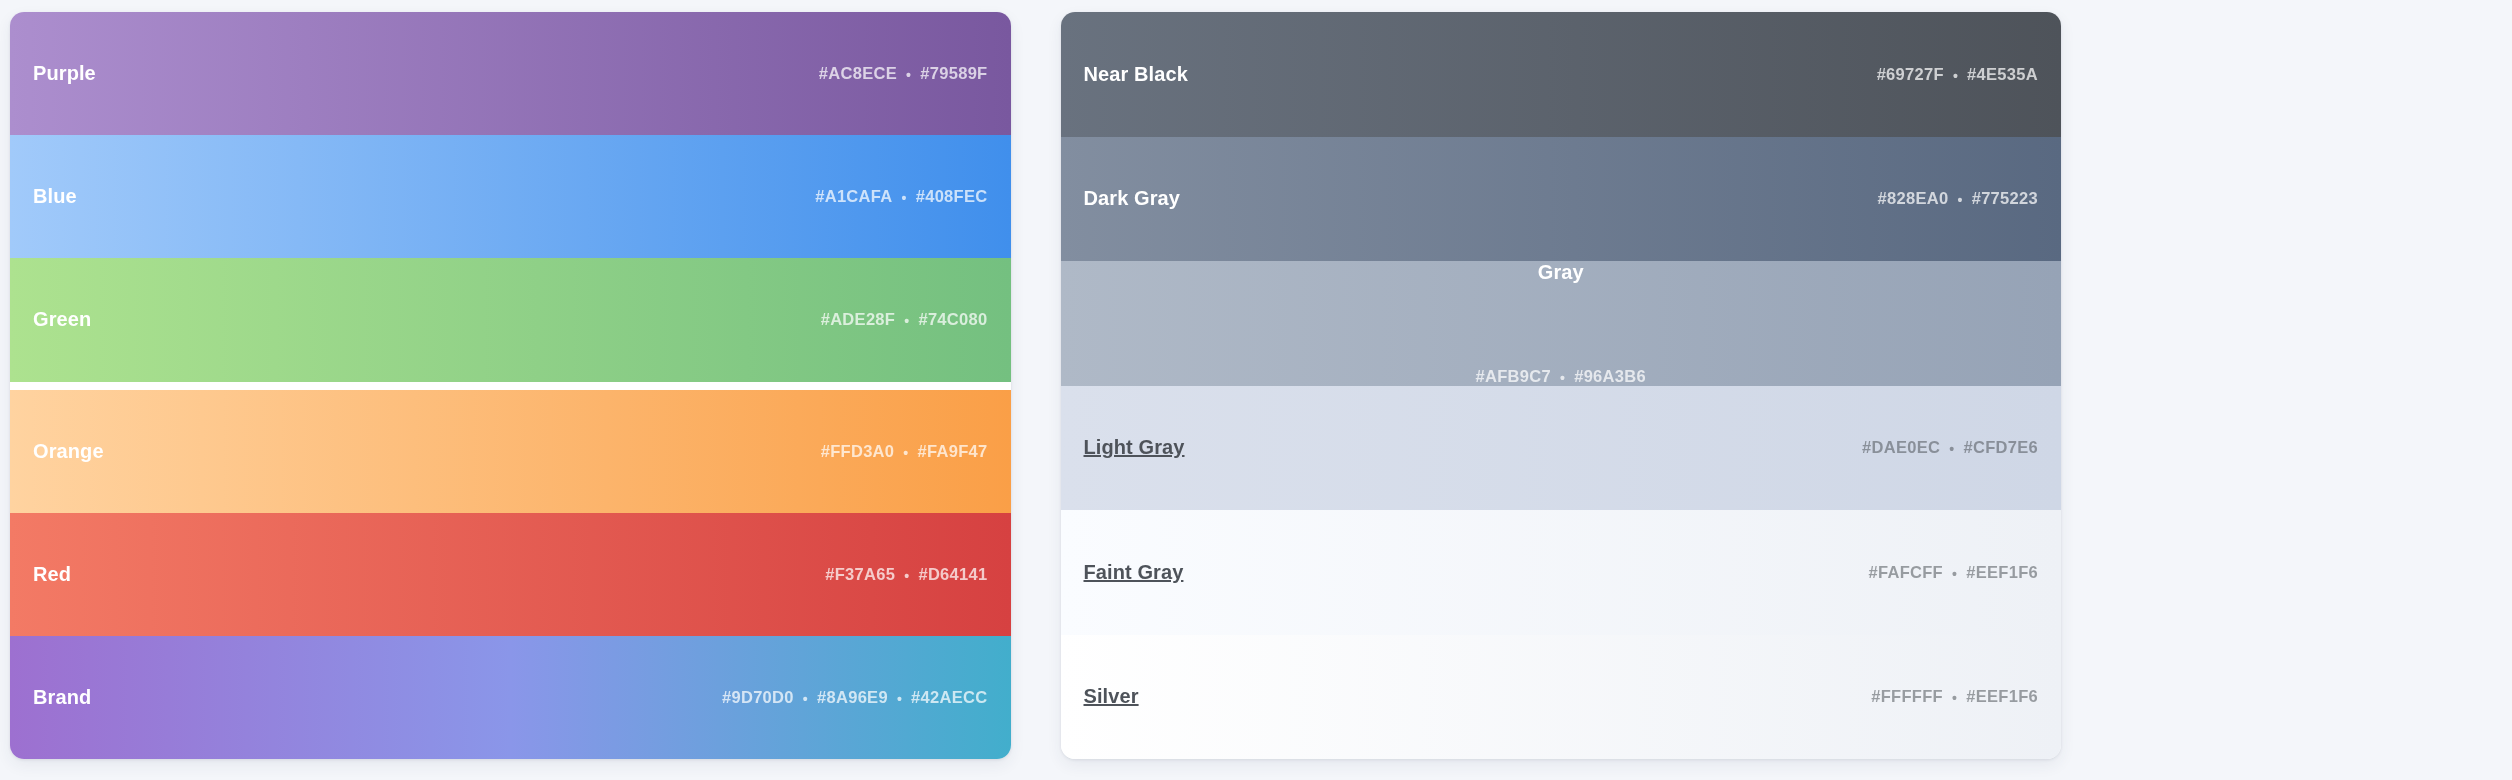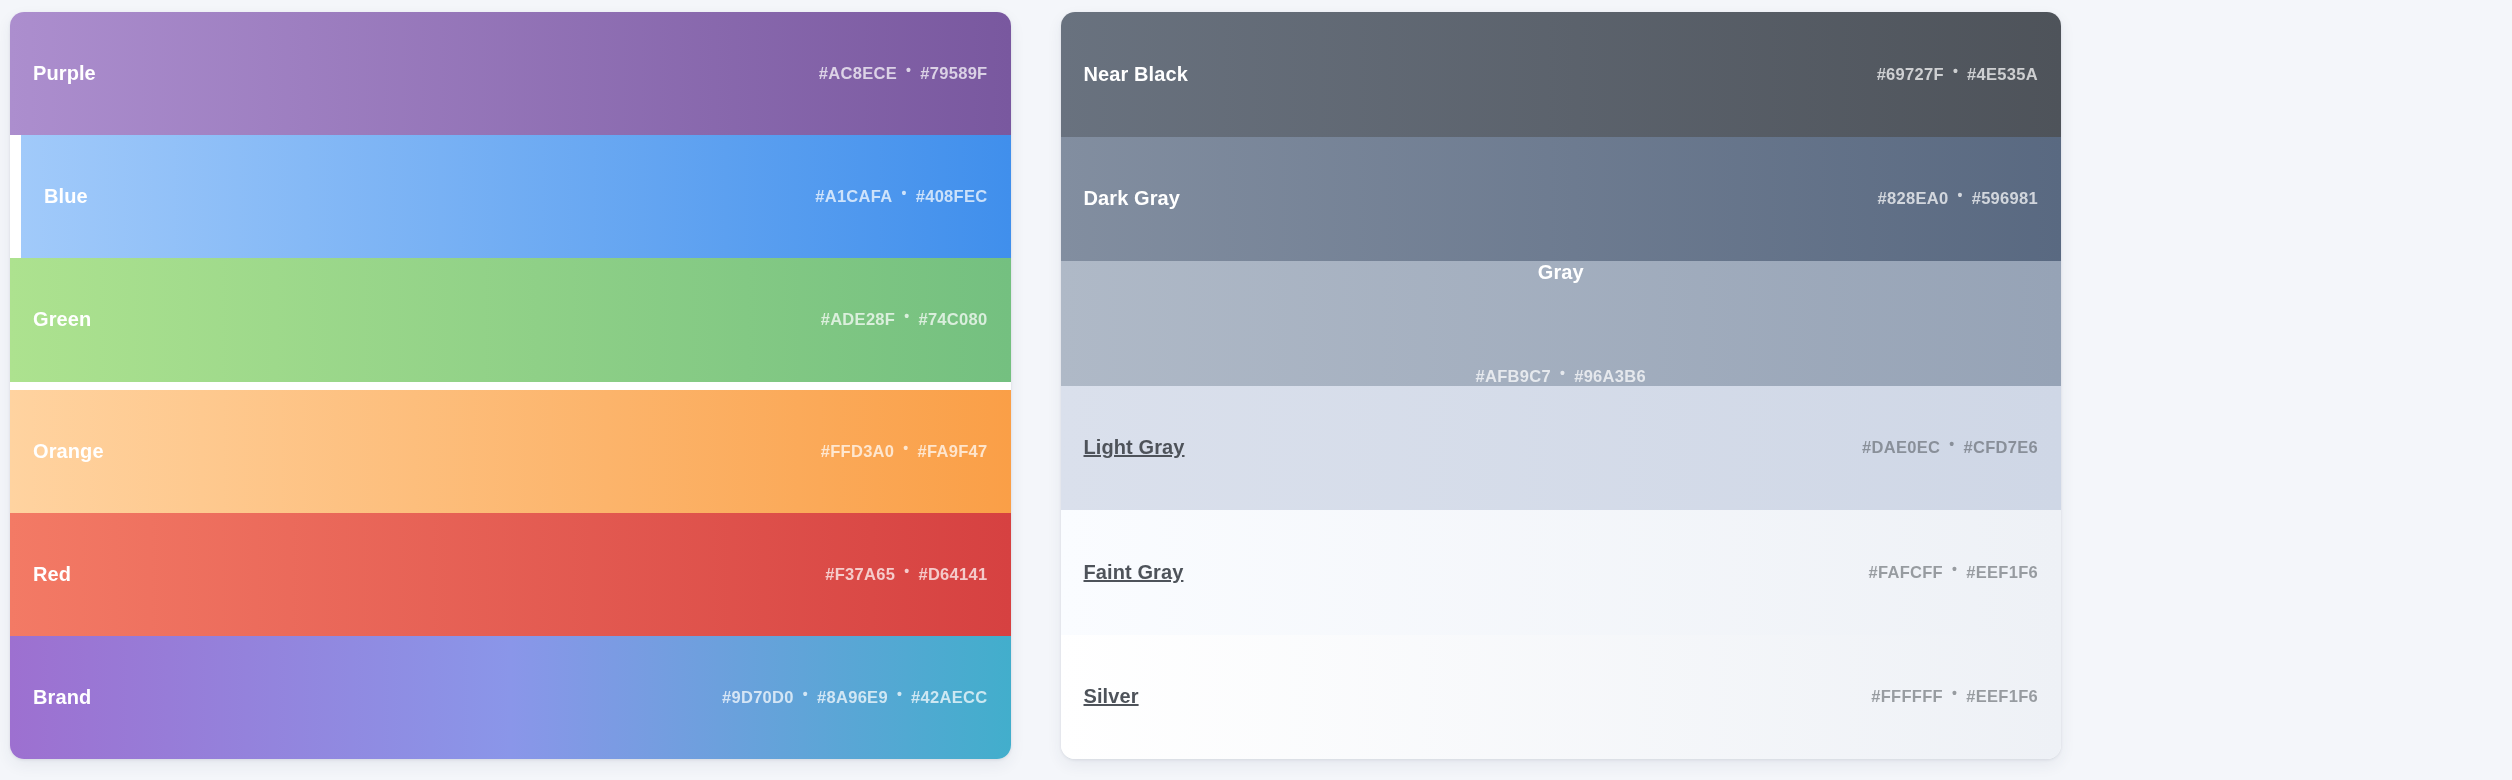--- a/index.html
+++ b/index.html
@@ -51,21 +51,21 @@
   .swatch-name {
     font-size: 20px;
     font-weight: bold;
     letter-spacing: 0.1px;
     white-space: nowrap;
     z-index: 1;
   }
 
   .swatch-stops {
     display: flex;
-    align-items: flex-start;
+    align-items: flex-end;
     font-size: 16.5px;
     font-weight: bold;
     letter-spacing: 0.3px;
     white-space: nowrap;
     z-index: 1;
   }
 
   .stop-code {
     font-family: "Liberation Sans", sans-serif;
   }
@@ -91,21 +91,21 @@
 <div class="palette-board">
     <div class="palette-card">
       <div class="swatch-row ink-light" style="background: linear-gradient(to right, rgb(172, 142, 206), rgb(121, 88, 159));">
         <div class="swatch-name">Purple</div>
         <div class="swatch-stops">
           <span class="stop-code">#AC8ECE</span>
           <span class="stop-sep">•</span>
           <span class="stop-code">#79589F</span>
         </div>
       </div>
-      <div class="swatch-row ink-light" style="background: linear-gradient(to right, rgb(161, 202, 250), rgb(64, 143, 236)); margin-left: 11px;">
+      <div class="swatch-row ink-light" style="background: linear-gradient(to right, rgb(161, 202, 250), rgb(64, 143, 236));">
         <div class="swatch-name">Blue</div>
         <div class="swatch-stops">
           <span class="stop-code">#A1CAFA</span>
           <span class="stop-sep">•</span>
           <span class="stop-code">#408FEC</span>
         </div>
       </div>
       <div class="swatch-row ink-light" style="background: linear-gradient(to right, rgb(173, 226, 143), rgb(116, 192, 128));">
         <div class="swatch-name">Green</div>
         <div class="swatch-stops">
@@ -148,21 +148,21 @@
           <span class="stop-code">#69727F</span>
           <span class="stop-sep">•</span>
           <span class="stop-code">#4E535A</span>
         </div>
       </div>
       <div class="swatch-row ink-light" style="background: linear-gradient(to right, rgb(130, 142, 160), rgb(89, 105, 129));">
         <div class="swatch-name">Dark Gray</div>
         <div class="swatch-stops">
           <span class="stop-code">#828EA0</span>
           <span class="stop-sep">•</span>
-          <span class="stop-code">#596981</span>
+          <span class="stop-code">#775223</span>
         </div>
       </div>
       <div class="swatch-row ink-light" style="background: linear-gradient(to right, rgb(175, 185, 199), rgb(150, 163, 182)); flex-direction: column;">
         <div class="swatch-name">Gray</div>
         <div class="swatch-stops">
           <span class="stop-code">#AFB9C7</span>
           <span class="stop-sep">•</span>
           <span class="stop-code">#96A3B6</span>
         </div>
       </div>

